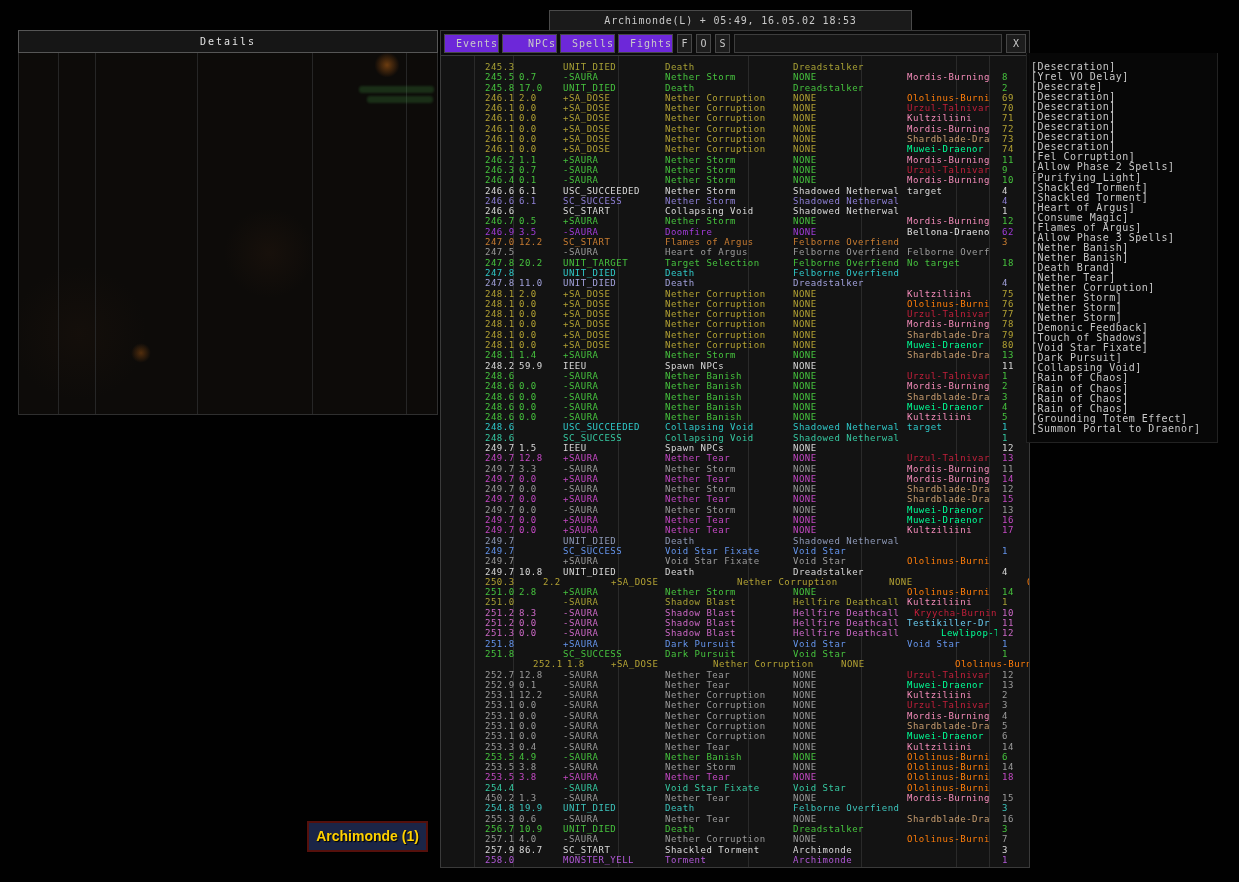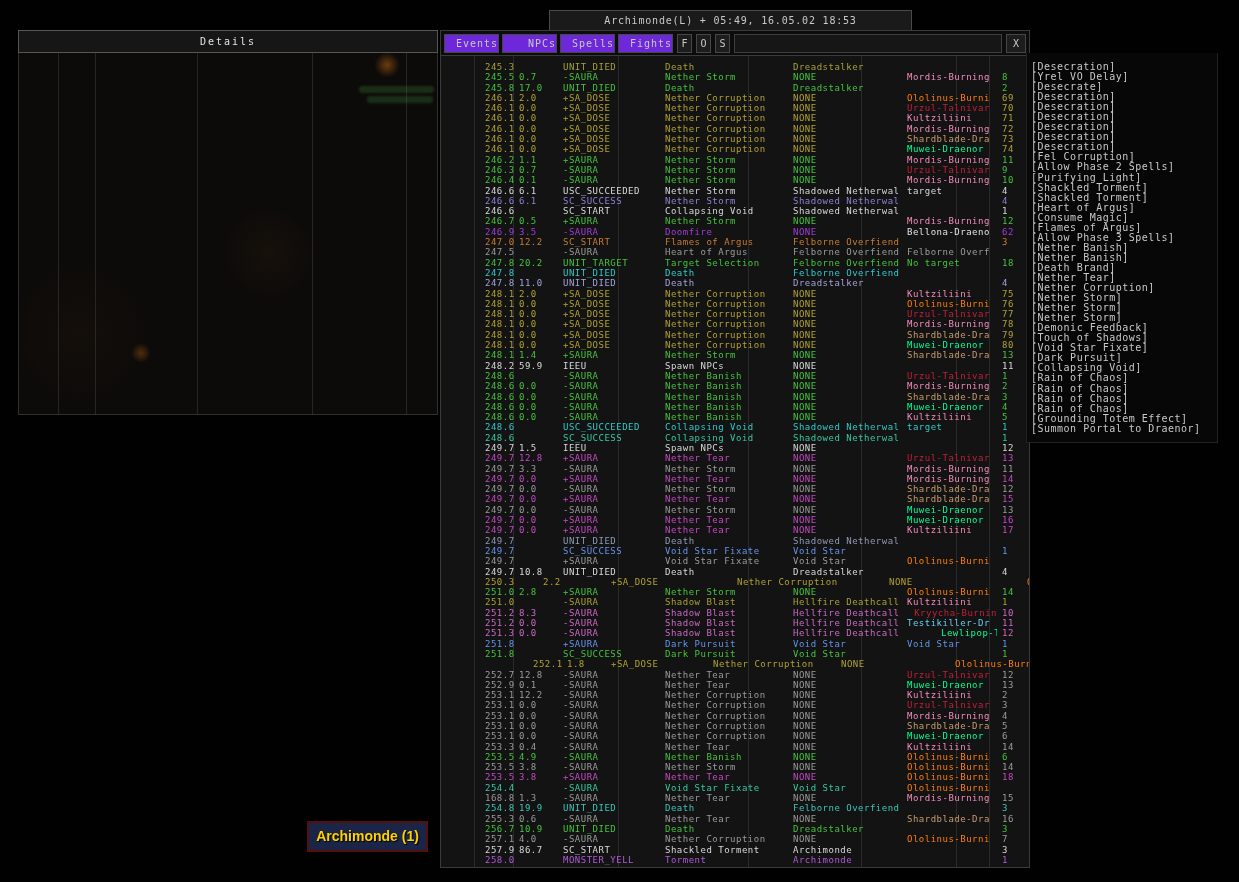--- a/index.html
+++ b/index.html
@@ -803,21 +803,21 @@
             <div class="cc0">254.4</div>
             <div class="cc1"></div>
             <div class="cc2">-SAURA</div>
             <div class="cc3">Void Star Fixate</div>
             <div class="cc4">Void Star</div>
             <div class="cc5" style="color: rgb(255, 125, 10);">Ololinus-Burni</div>
             <div class="cc6"></div>
             <div class="cc7"></div>
           </div>
           <div class="erow" style="color: rgb(155, 155, 155);">
-            <div class="cc0">168.8</div>
+            <div class="cc0">450.2</div>
             <div class="cc1">1.3</div>
             <div class="cc2">-SAURA</div>
             <div class="cc3">Nether Tear</div>
             <div class="cc4">NONE</div>
             <div class="cc5" style="color: rgb(245, 140, 186);">Mordis-Burning</div>
             <div class="cc6">15</div>
             <div class="cc7"></div>
           </div>
           <div class="erow" style="color: rgb(60, 196, 188);">
             <div class="cc0">254.8</div>

